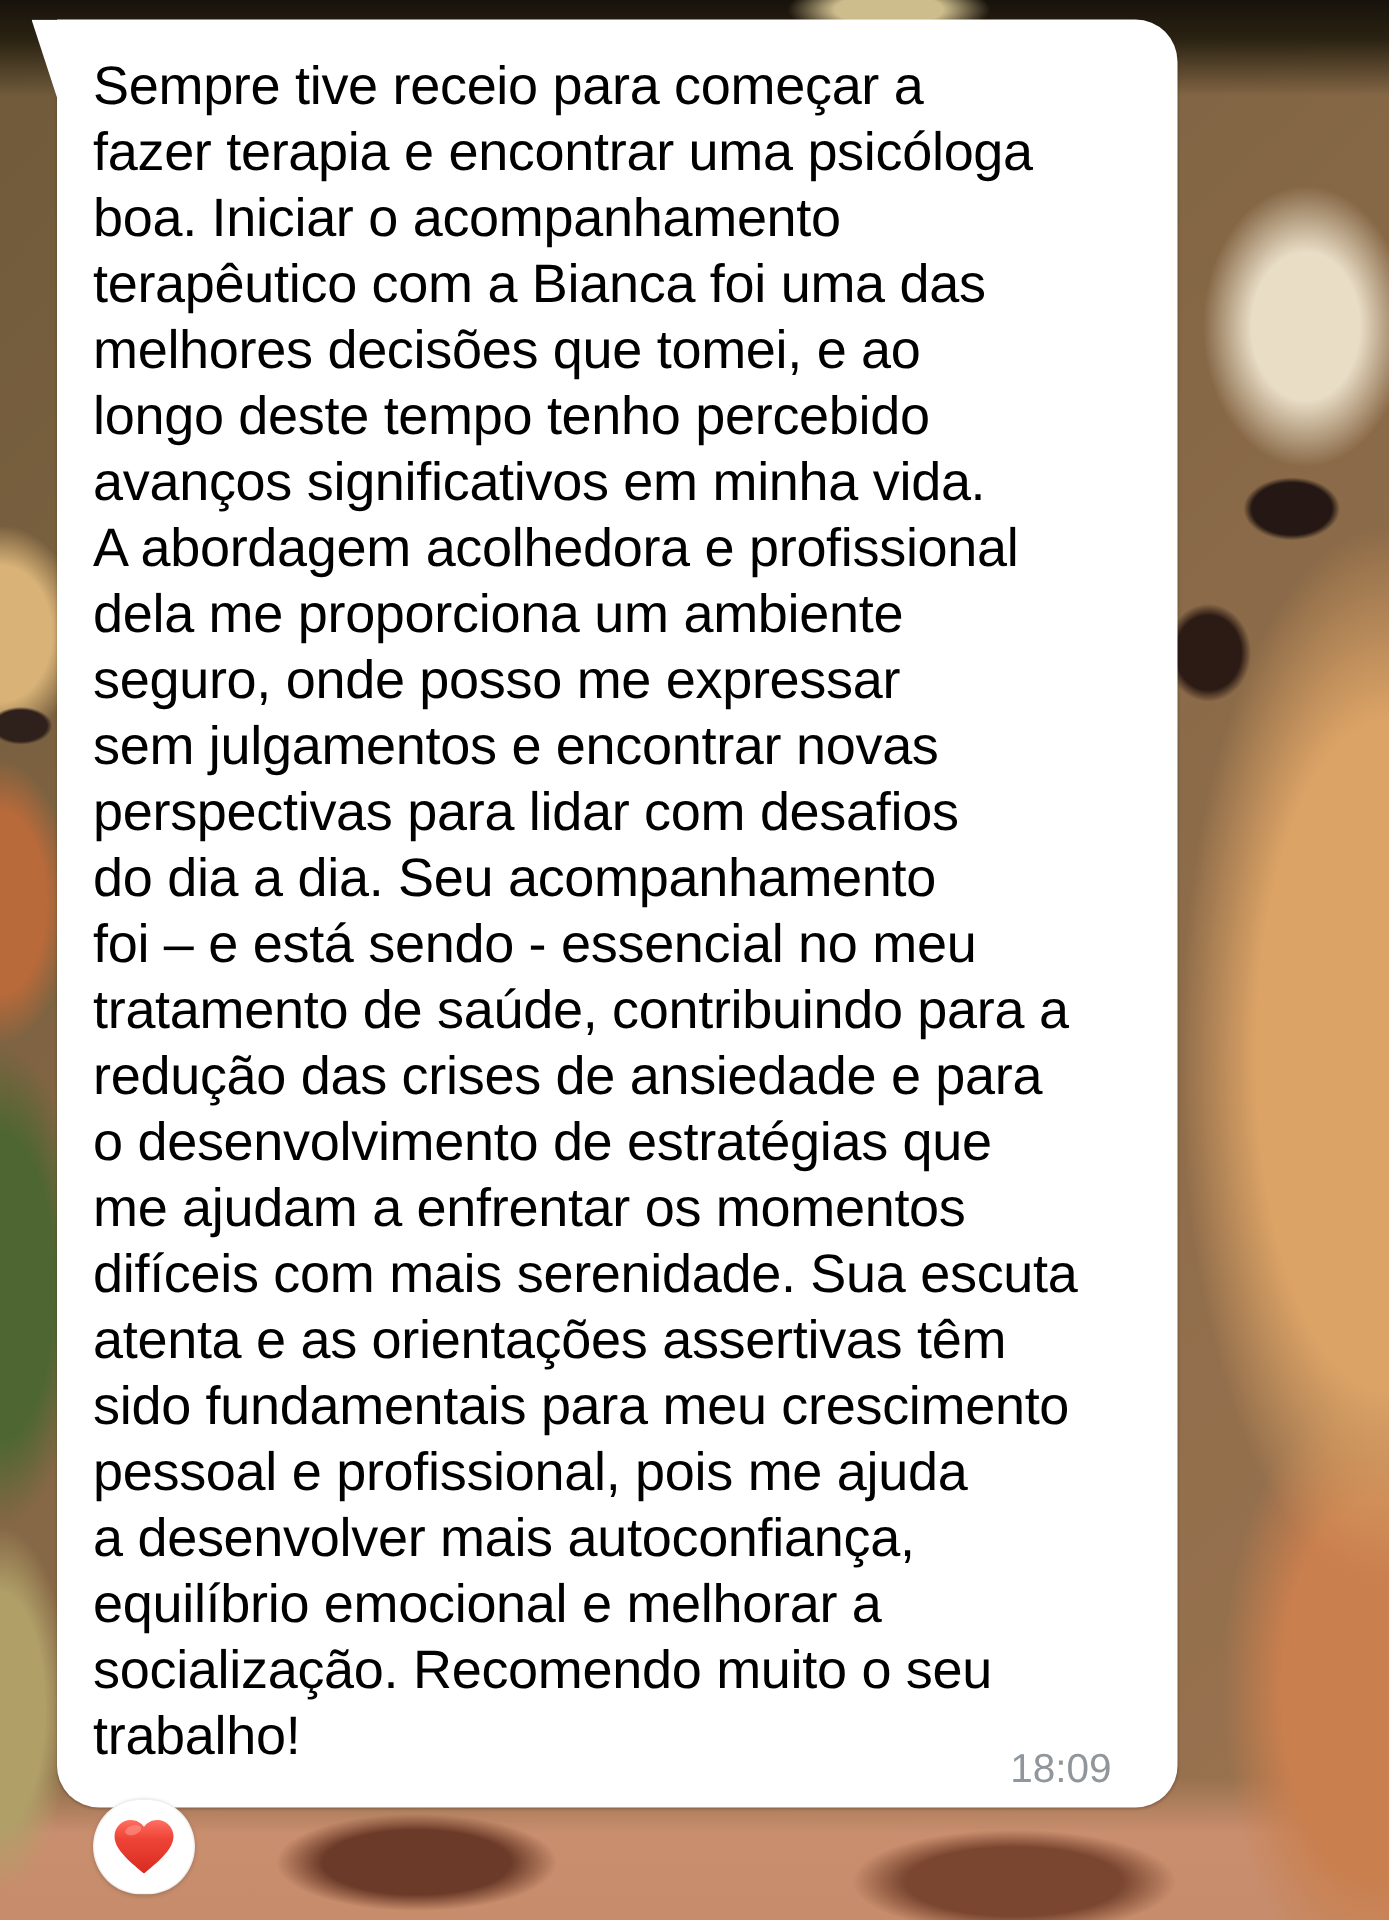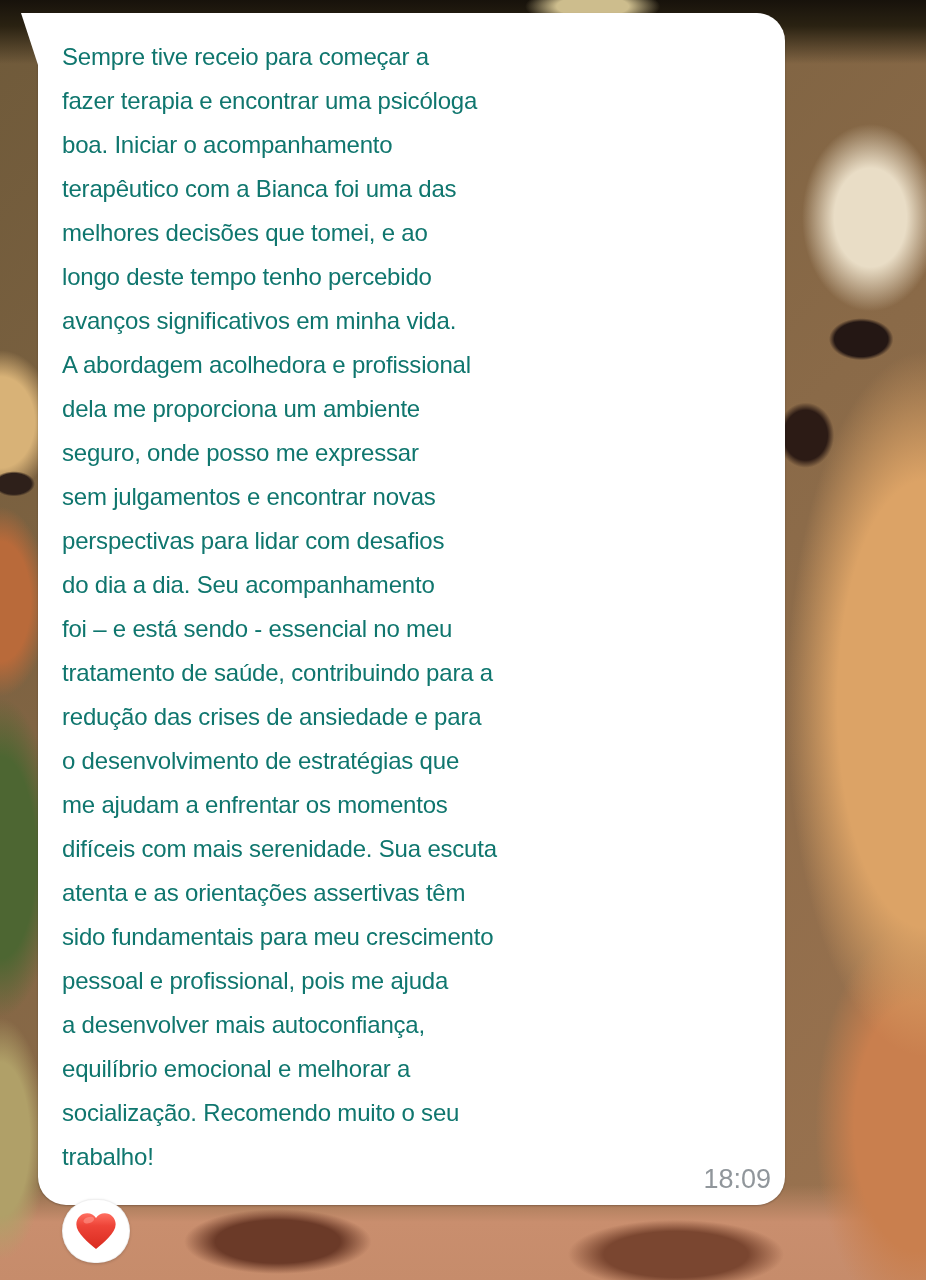--- a/index.html
+++ b/index.html
@@ -58,28 +58,28 @@
   }
   .tail{
     position:absolute;
     left:-17px;top:0;
     width:17px;height:52px;
     background:#ffffff;
     clip-path:polygon(0 0, 100% 0, 100% 100%);
   }
   .msg-text{
     white-space:pre-line;
-    font-size:24px;
+    font-size:36px;
     line-height:44px;
     letter-spacing:-0.2px;
-    color:#0f766e;
+    color:#000000;
   }
   .timestamp{
     position:absolute;
-    right:14px;bottom:10px;
+    right:44px;bottom:10px;
     font-size:27px;
     color:#90969b;
   }
   
   .reaction{
     position:absolute;
     left:62px;top:1199px;
     width:68px;height:64px;
     background:#ffffff;
     border:1px solid rgba(0,0,0,0.06);

